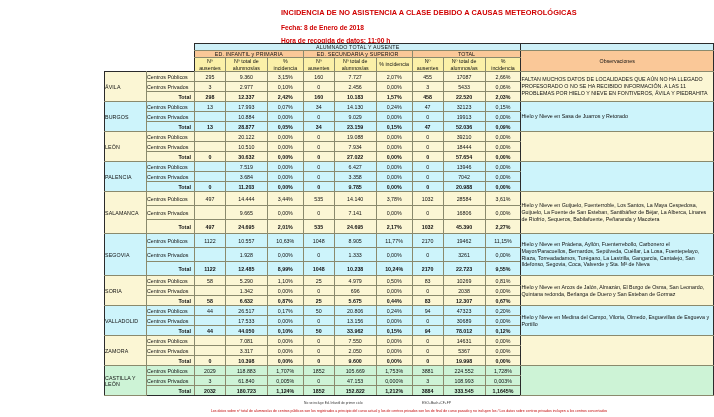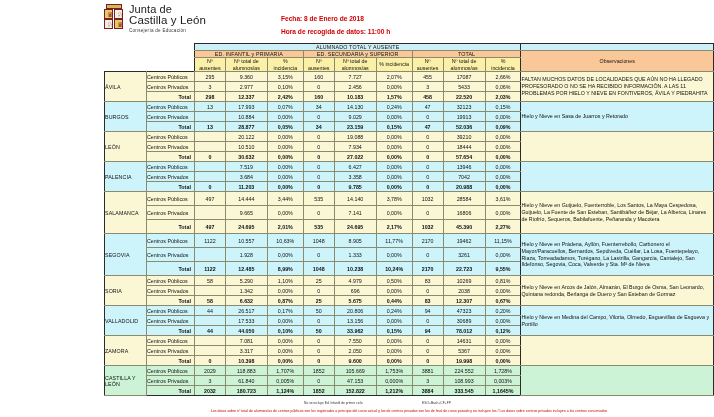--- a/index.html
+++ b/index.html
@@ -67,44 +67,23 @@
   .n2{left:318px;top:0px;}
   .foot{position:absolute;left:104px;top:409px;width:610px;text-align:center;
         font-size:3.5px;color:#c00000;letter-spacing:.02px;}
 </style>
 </head>
 <body>
 
 <div id="page">
 
   <div class="hdr">
-    <div class="logo">
-      <div class="shield">
-        <div class="crown"></div>
-        <div class="q q1">
-            <span class="lion" style="left:2px;top:0;">♛</span>
-          </div>
-        <div class="q q2">
-            <span class="lion" style="left:2px;top:0;">♘</span>
-          </div>
-        <div class="q q3">
-            <span class="lion" style="left:2px;top:0;">♘</span>
-          </div>
-        <div class="q q4">
-            <span class="lion" style="left:2px;top:0;">♛</span>
-          </div>
-      </div>
-      <div class="logoTxt">
-        <div class="l1">Junta de</div>
-        <div class="l2">Castilla y León</div>
-        <div class="l3">Consejería de Educación</div>
-      </div>
-    </div>
 
     <div class="titles">
+      <div class="t1">INCIDENCIA DE NO ASISTENCIA A CLASE DEBIDO A CAUSAS METEOROLÓGICAS</div>
       <div class="t2">Fecha: 8 de Enero de 2018</div>
       <div class="t3">Hora de recogida de datos: 11:00 h</div>
     </div>
   </div>
 
   <table class="grid">
     <colgroup>
       <col style="width:42px">
         <col style="width:48px">
       <col style="width:31px">

